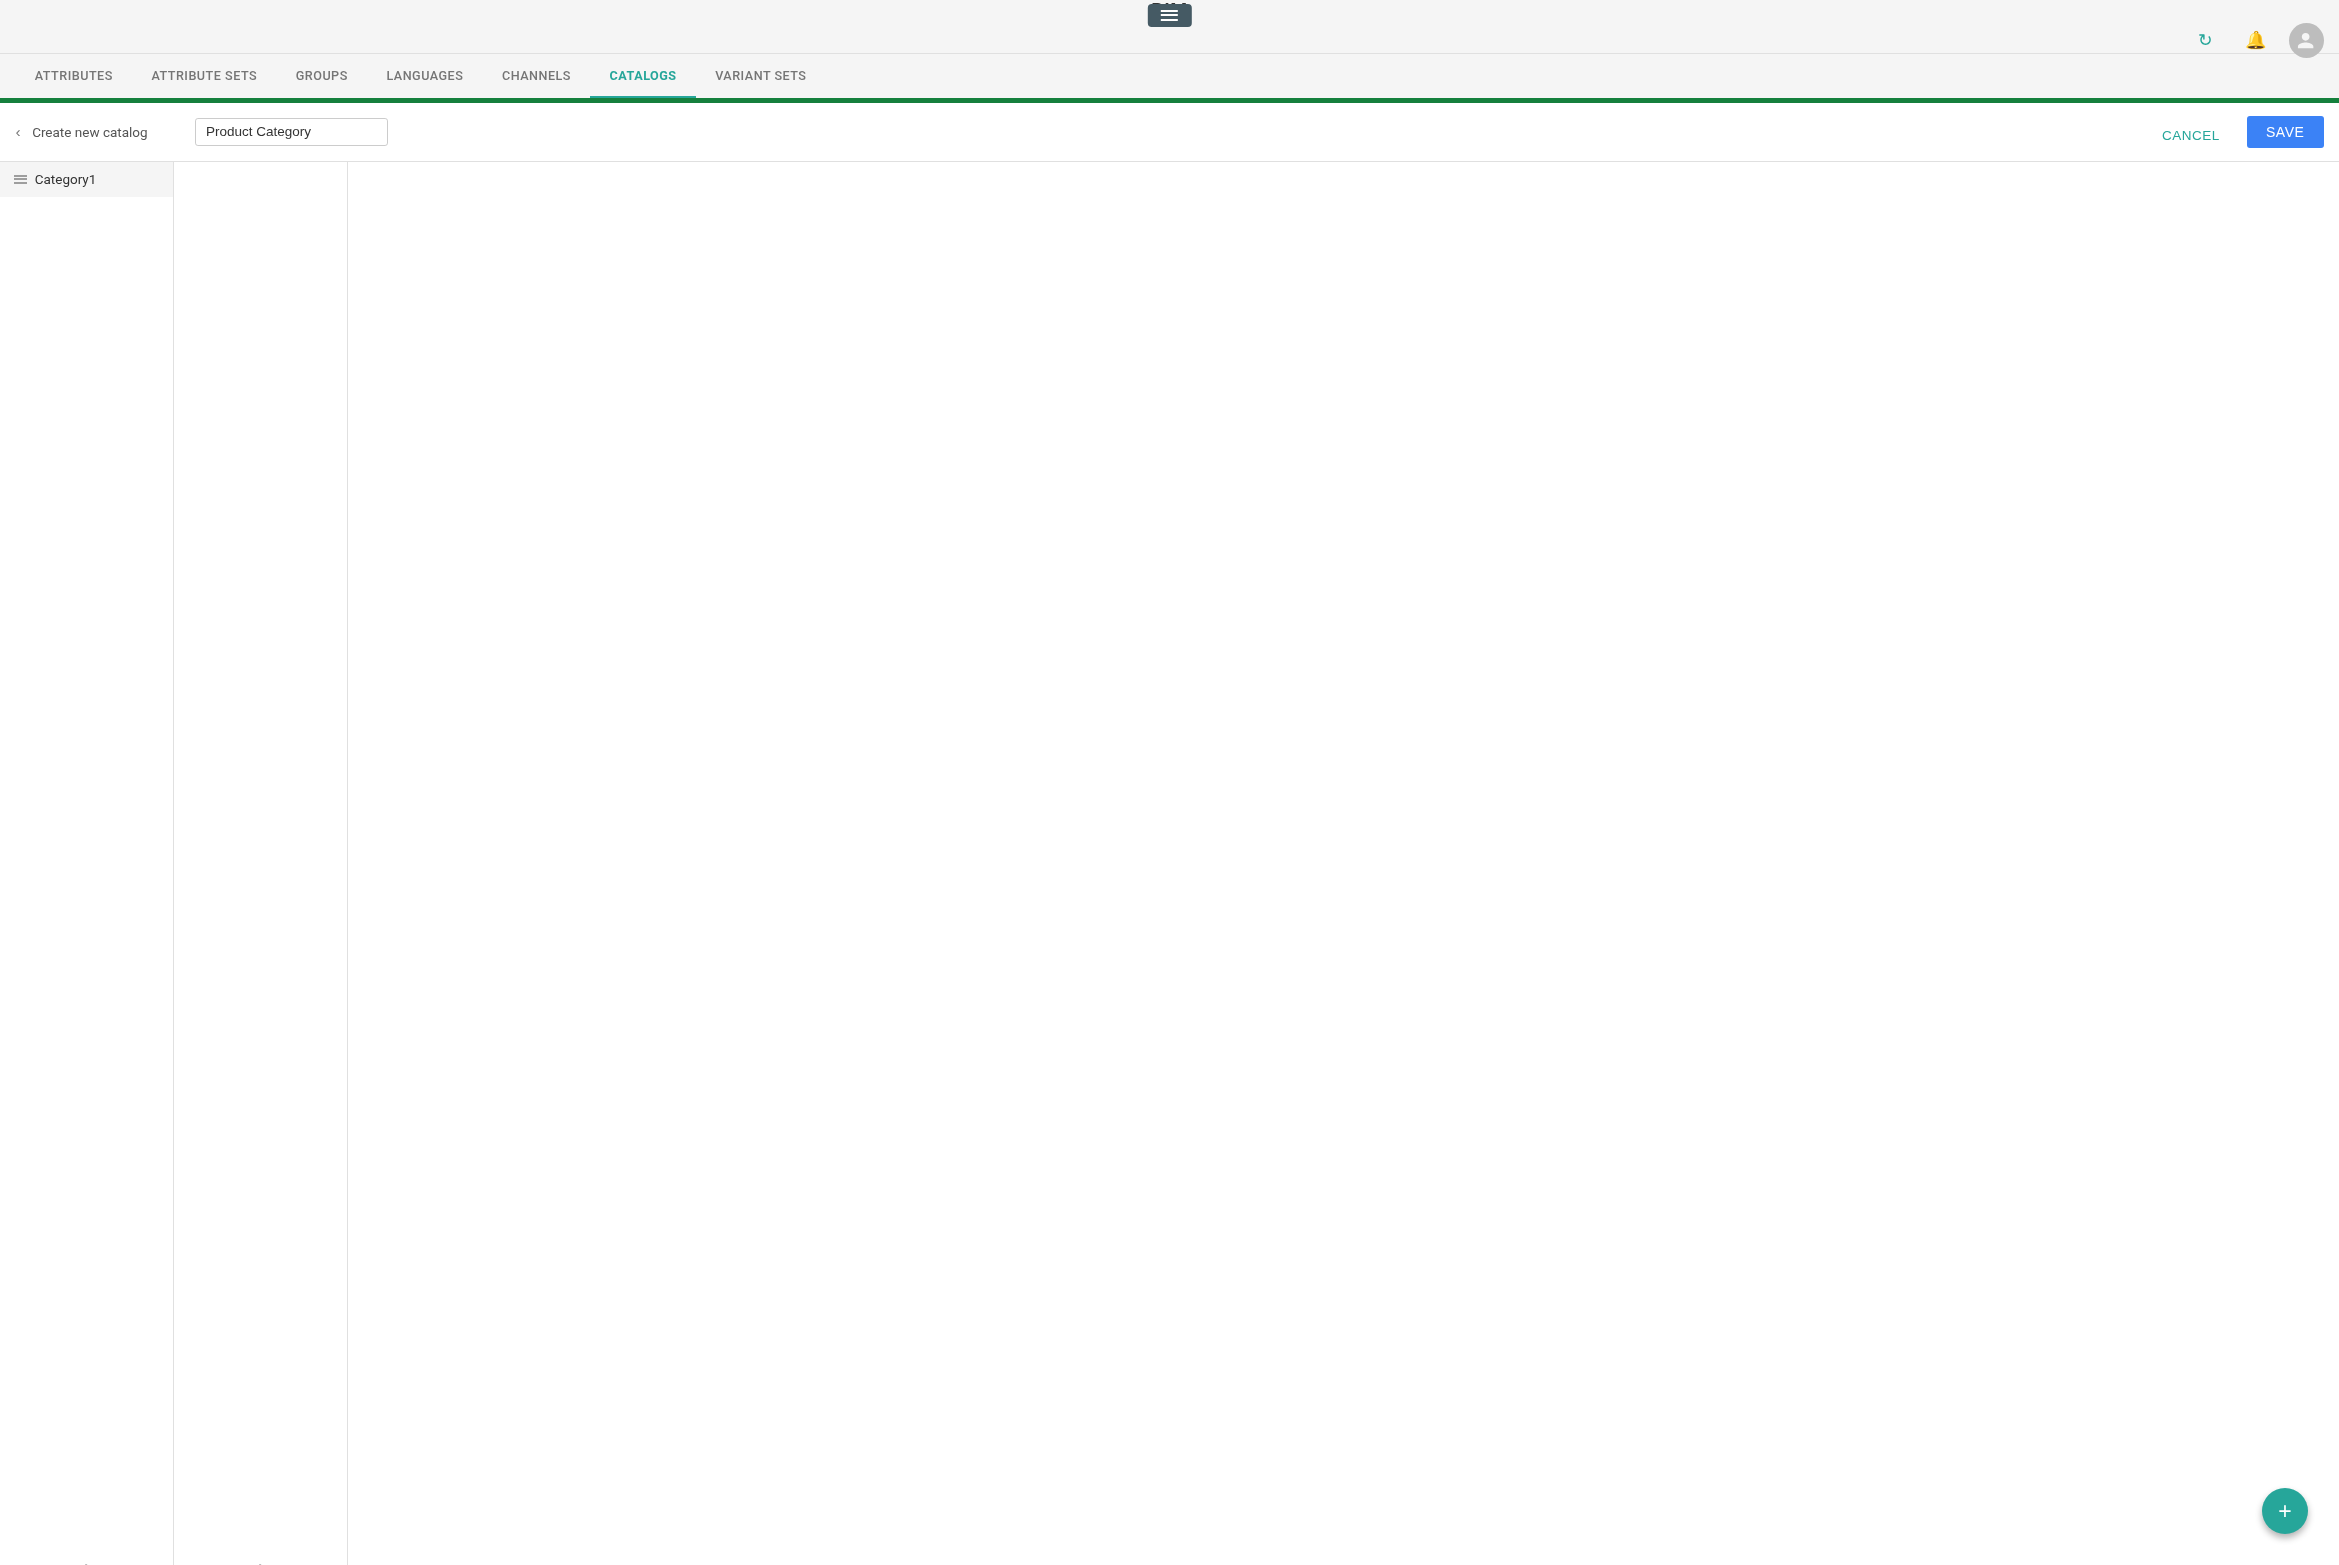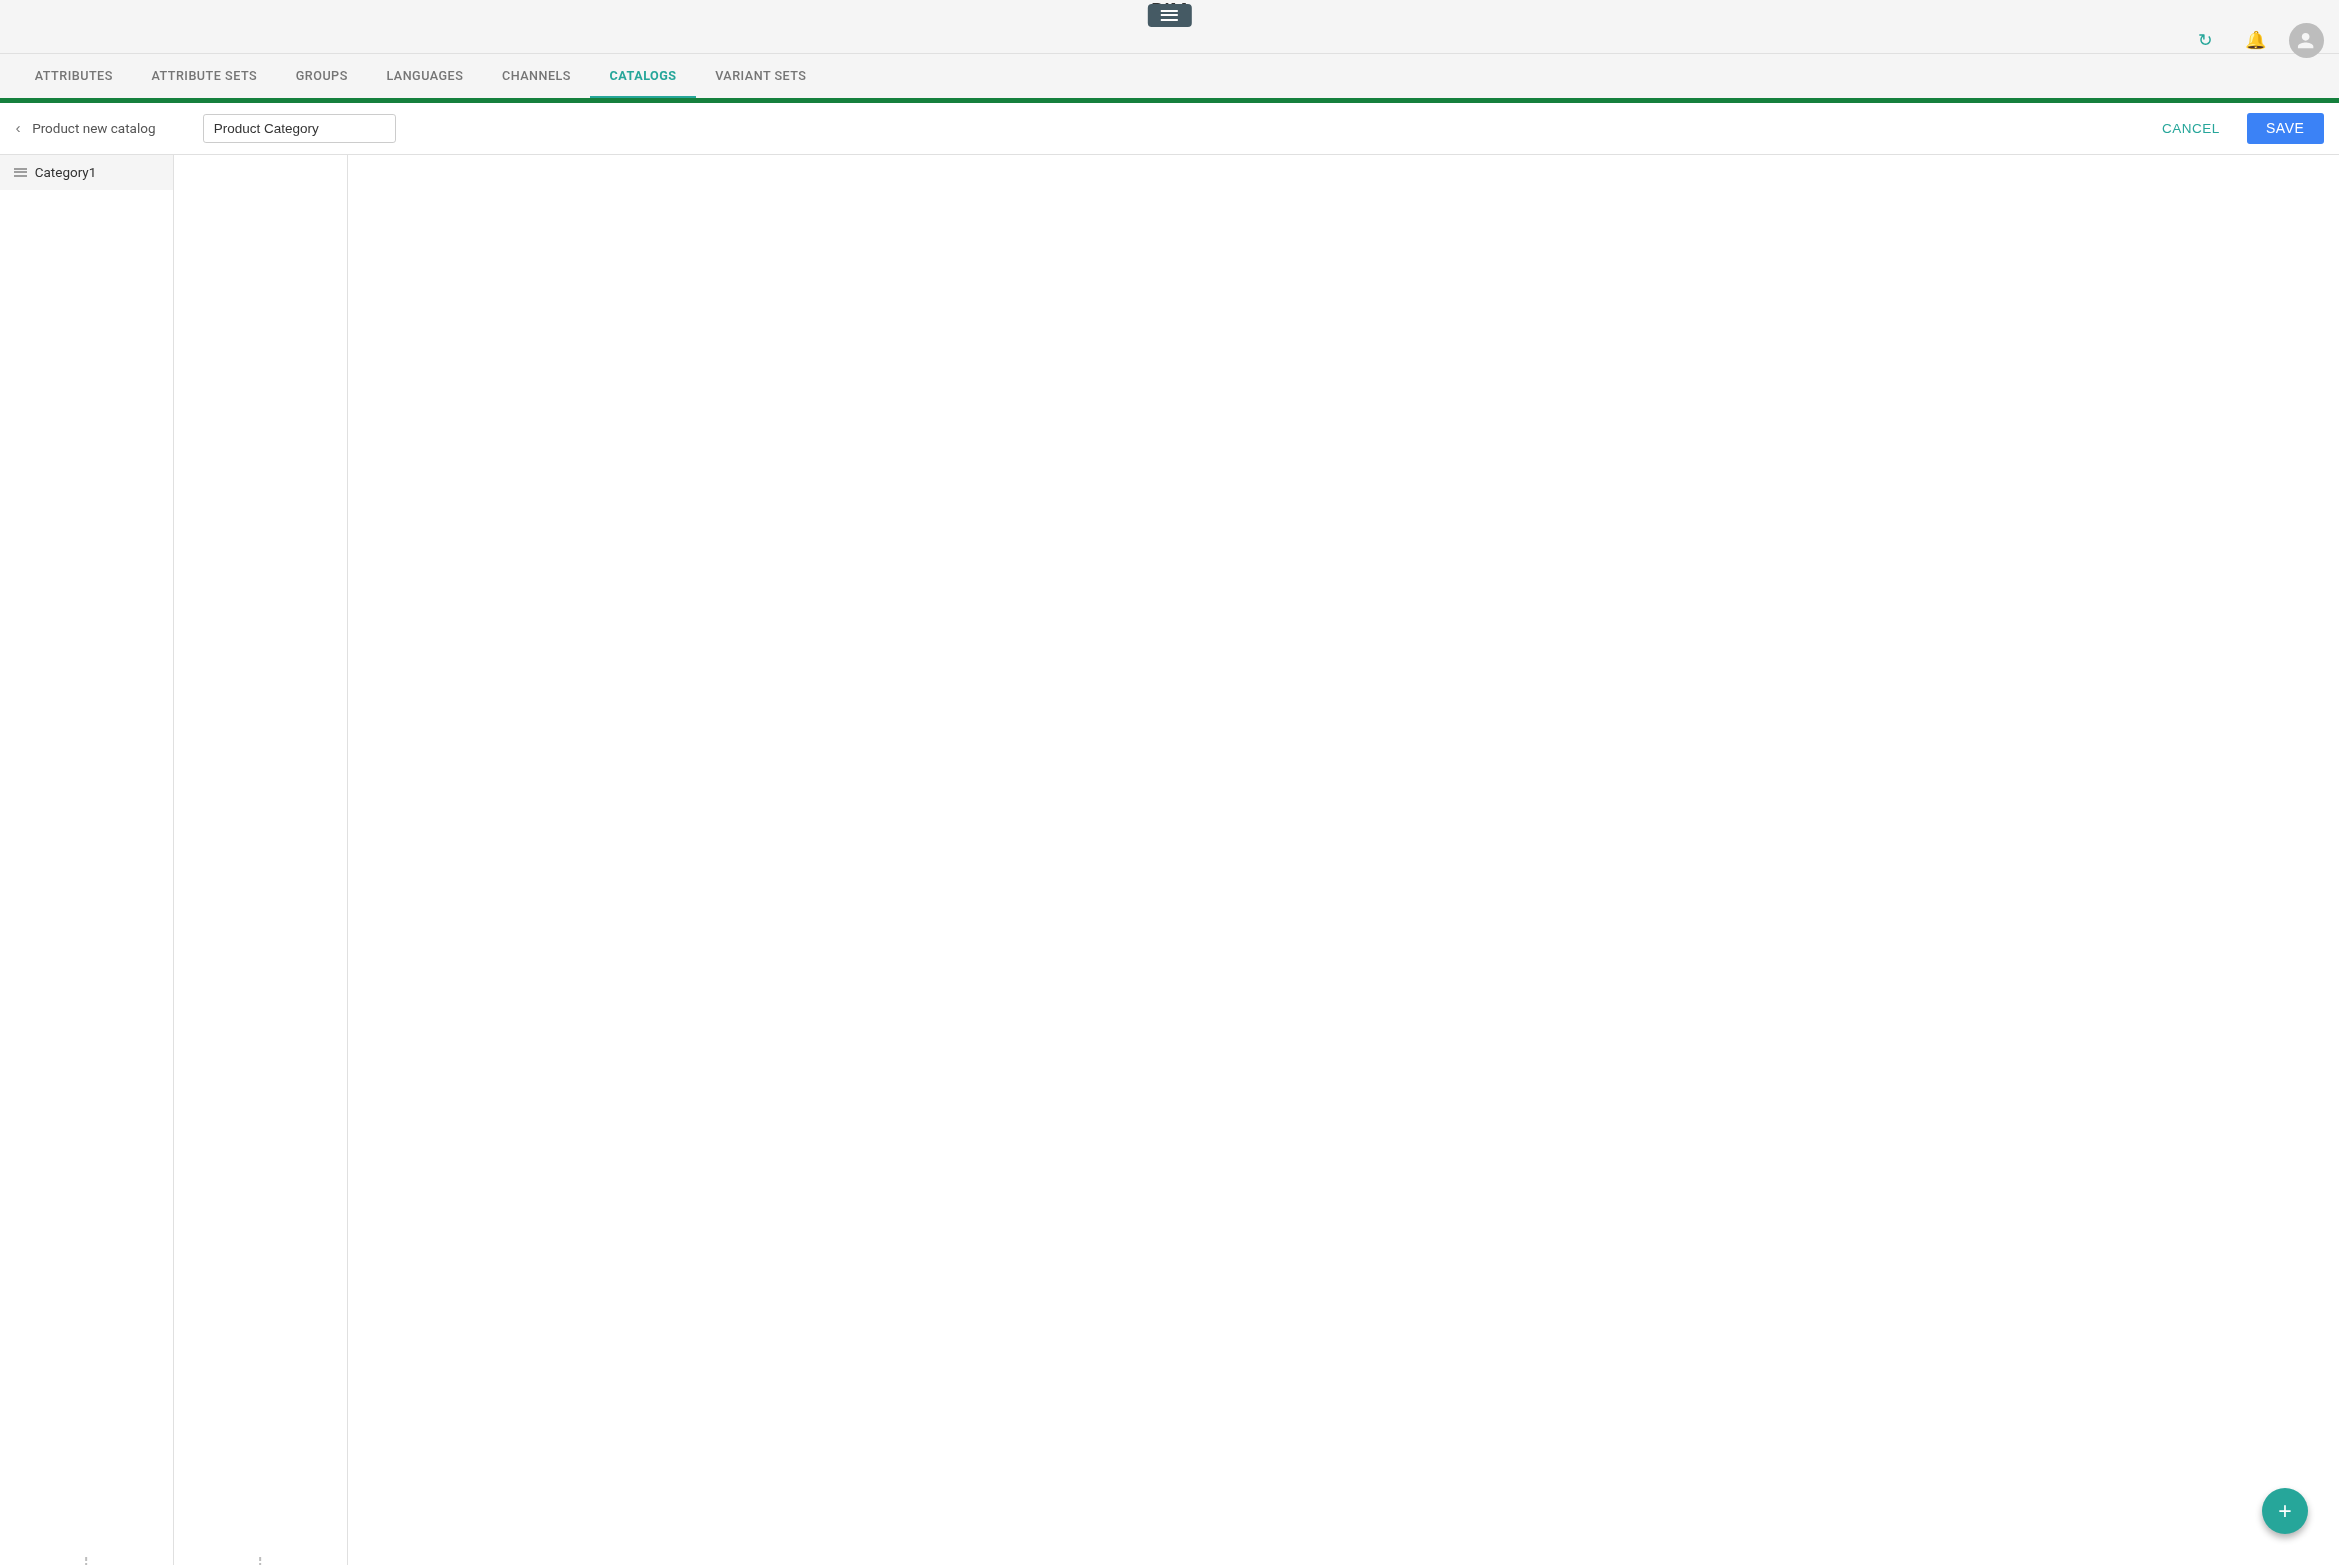--- a/index.html
+++ b/index.html
@@ -144,20 +144,21 @@
     }
     .cancel-btn {
       background: none;
       border: none;
       cursor: pointer;
       color: #26a69a;
       font-size: 13.5px;
       font-weight: 500;
       letter-spacing: 0.5px;
       padding: 7.7px 15.4px;
+      margin-top: 8px;
     }
     .save-btn {
       background: #3b82f6;
       border: none;
       cursor: pointer;
       color: white;
       font-size: 14px;
       font-weight: 500;
       letter-spacing: 0.5px;
       padding: 7.7px 19.3px;
@@ -284,21 +285,21 @@
   <div class="nav-tab">LANGUAGES</div>
   <div class="nav-tab">CHANNELS</div>
   <div class="nav-tab active">CATALOGS</div>
   <div class="nav-tab">VARIANT SETS</div>
 </nav>
 
 <div class="sub-header">
   <button class="back-btn">
     <span class="chevron">‹</span>
   </button>
-  <span class="breadcrumb-label">Product new catalog</span>
+  <span class="breadcrumb-label">Create new catalog</span>
   <input class="catalog-name-input" type="text" value="Product Category" placeholder="Product Category" style="">
   <div class="sub-header-actions">
     <button class="cancel-btn">CANCEL</button>
     <button class="save-btn">SAVE</button>
   </div>
 </div>
 
 <div class="main-content">
 
   <div class="category-column">

